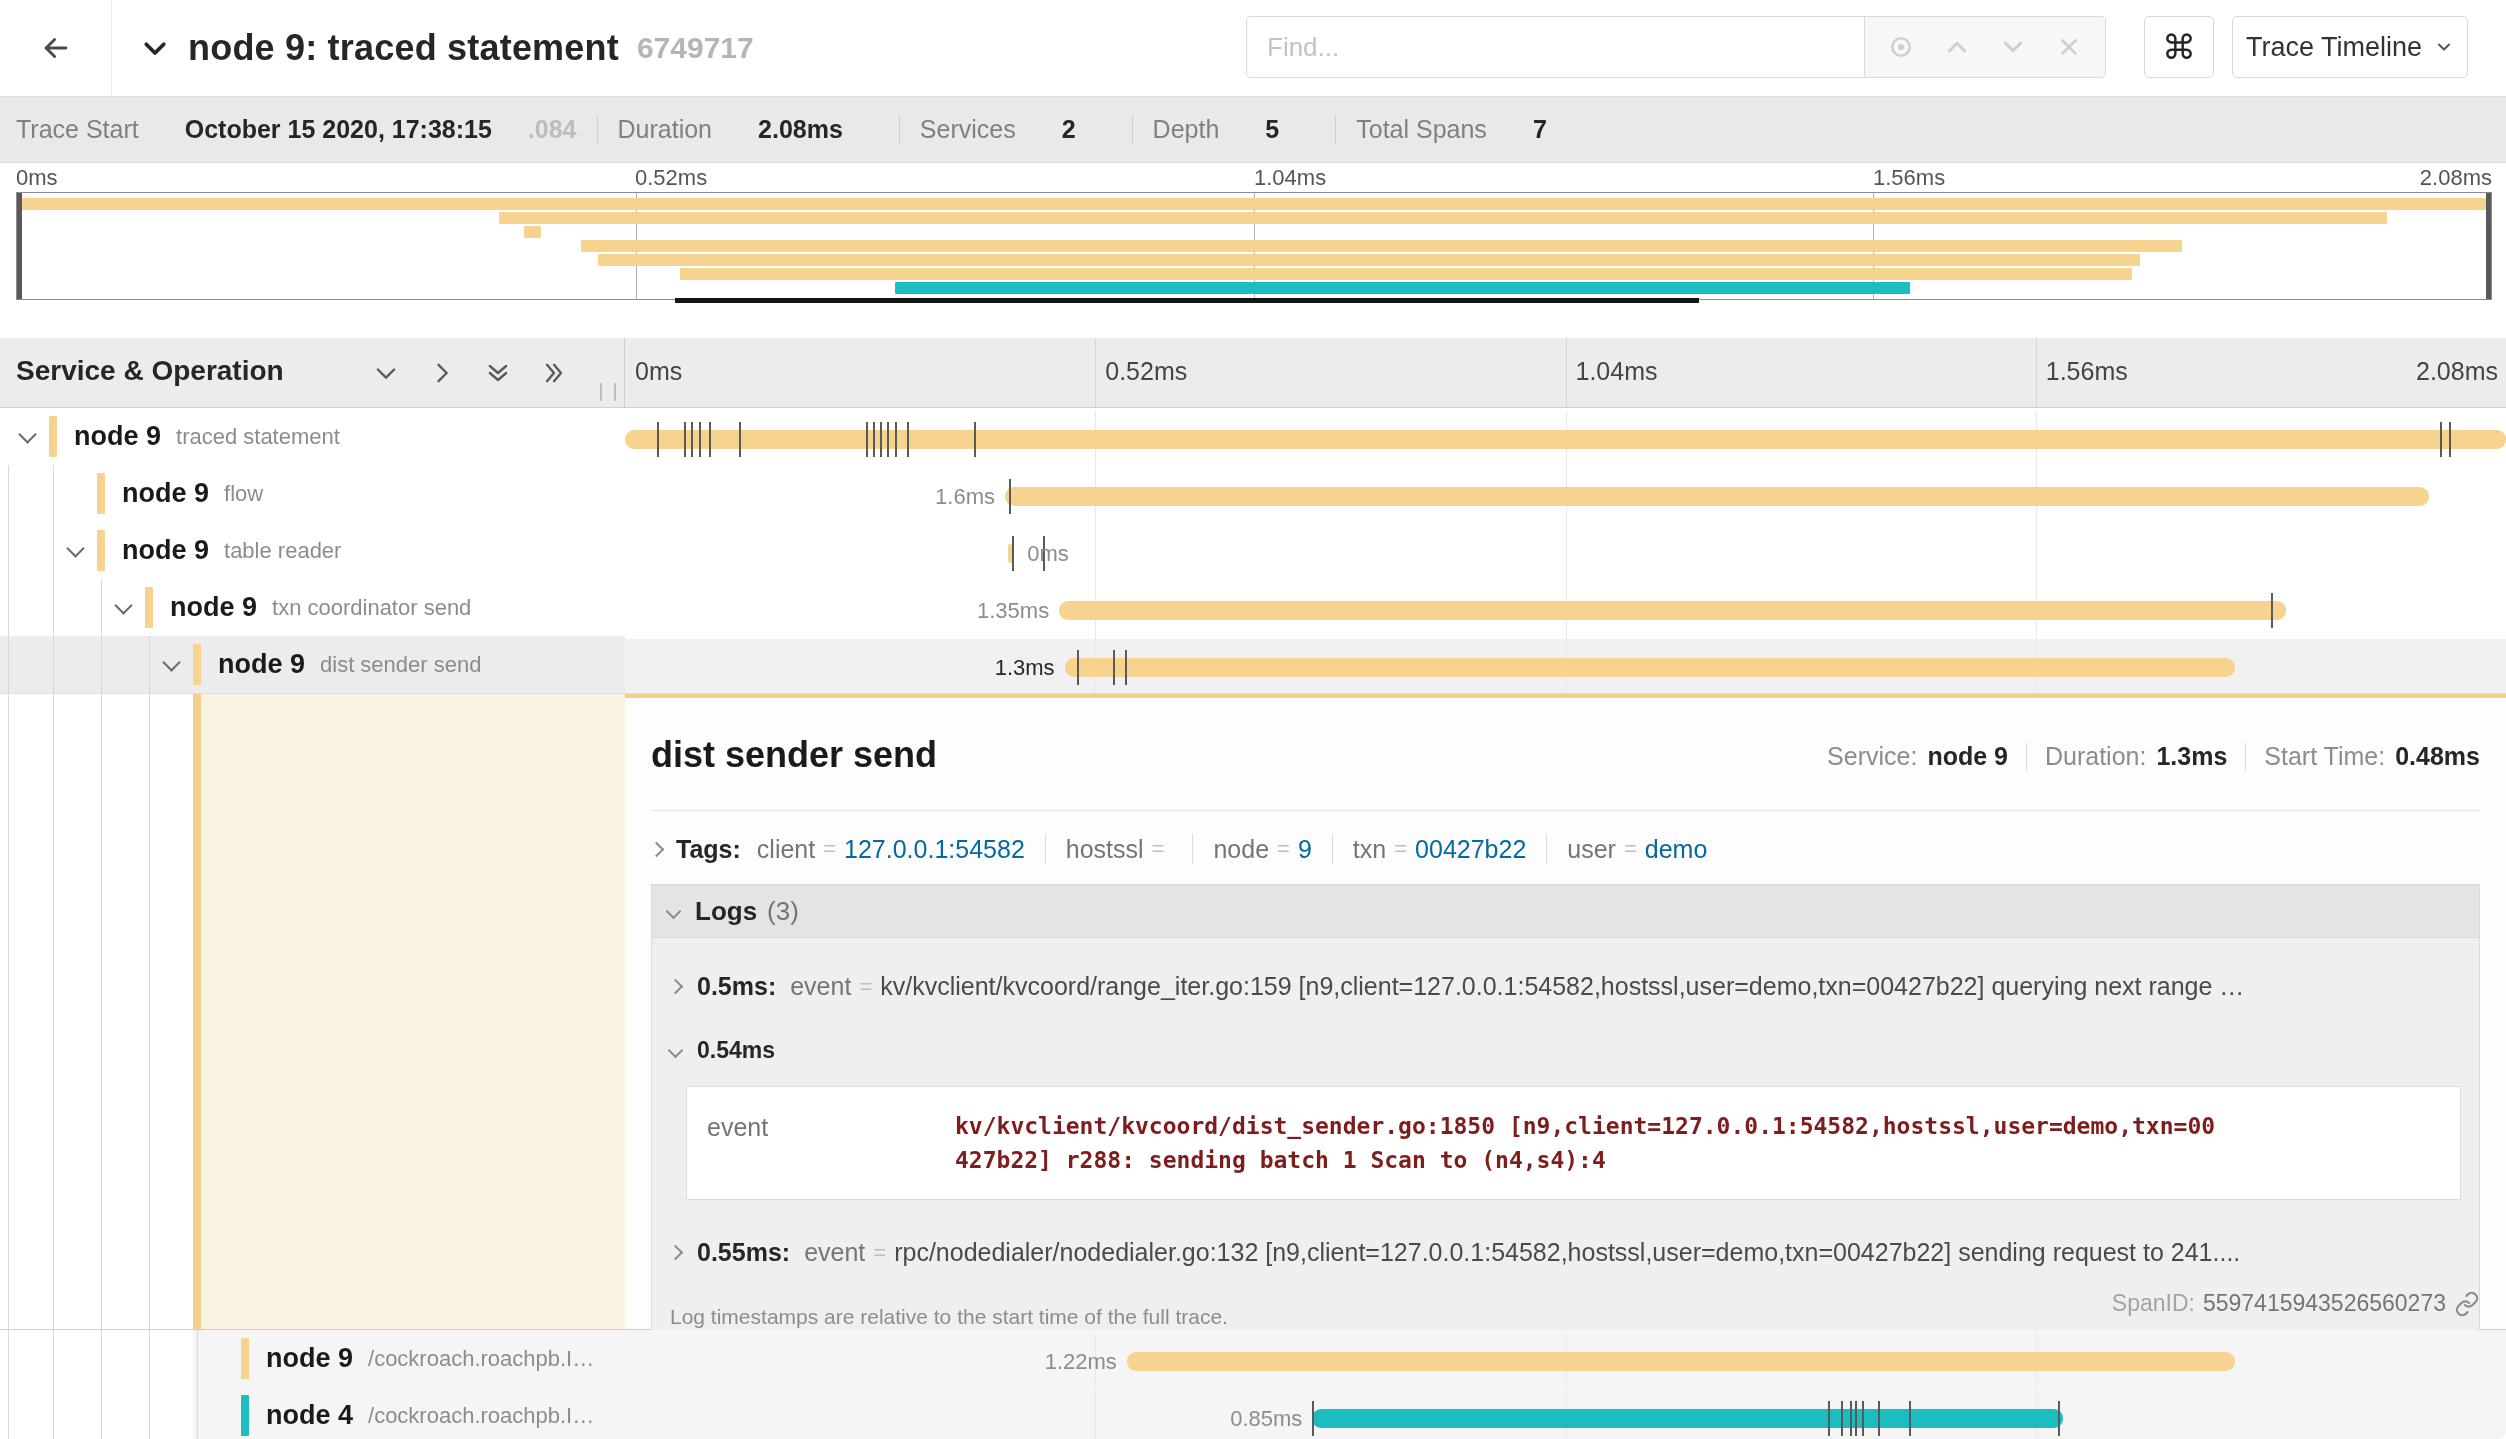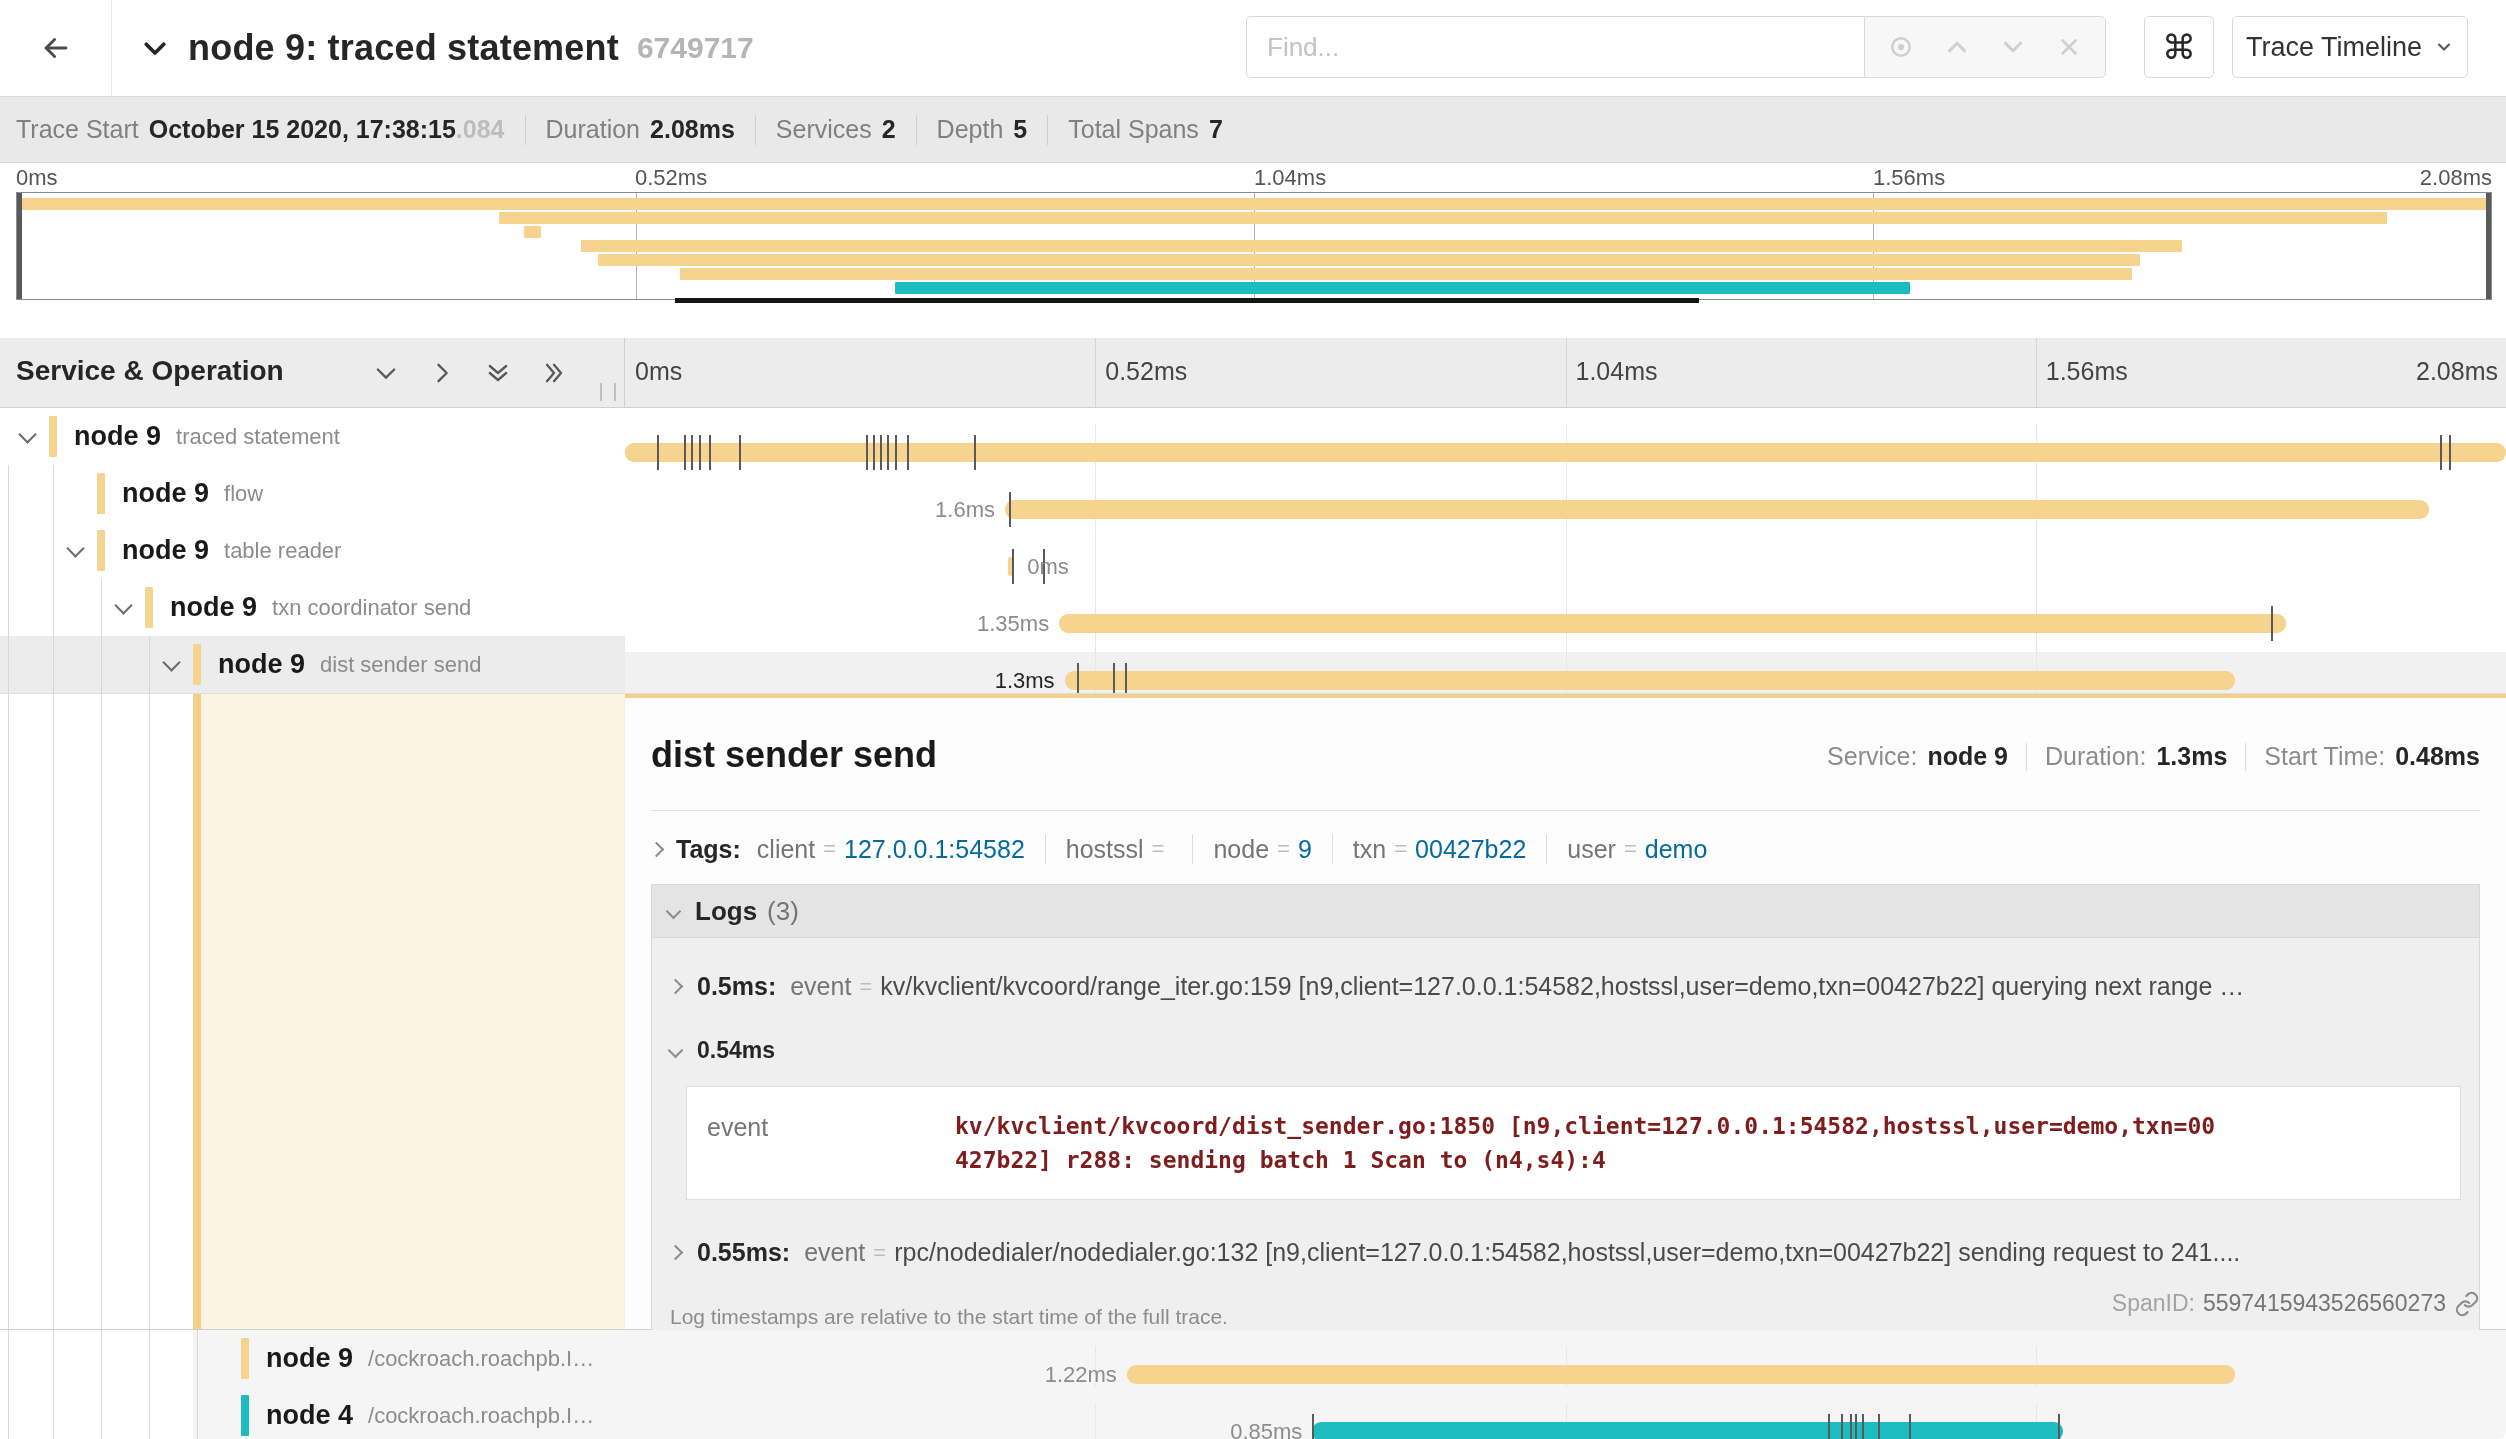--- a/index.html
+++ b/index.html
@@ -25,21 +25,21 @@
   .kbd-btn{position:absolute;left:2144px;top:16px;width:70px;height:62px;border:1px solid #d9d9d9;border-radius:5px;
            background:#fff;font-size:34px;color:#262626;cursor:pointer;display:flex;align-items:center;justify-content:center;}
   .view-btn{position:absolute;left:2232px;top:16px;width:236px;height:62px;border:1px solid #d9d9d9;border-radius:5px;
             background:#fff;font-size:27px;color:#333;cursor:pointer;display:flex;align-items:center;justify-content:center;gap:12px;
             font-family:"Liberation Sans",sans-serif;}
 
   
   .summary-bar{position:absolute;top:96px;left:0;width:2506px;height:67px;background:#e9e9e9;
                border-top:1px solid #dcdcdc;border-bottom:1px solid #dcdcdc;box-sizing:border-box;
                display:flex;align-items:center;padding-left:16px;font-size:25px;}
-  .sum-item{display:flex;align-items:center;}
+  .sum-item{display:flex;align-items:center;gap:36px;}
   .sum-label{color:#808080;margin-right:10px;}
   .sum-value{color:#262626;font-weight:700;}
   .sum-suffix{color:#bdbdbd;font-weight:700;}
   .sum-sep{width:1px;height:30px;background:#cfcfcf;margin:0 20px;}
 
   
   .minimap{position:absolute;top:163px;left:0;width:2506px;height:160px;background:#fff;}
   .mm-labels{position:absolute;left:16px;right:14px;top:2px;height:28px;font-size:22px;color:#555;}
   .mm-label{position:absolute;top:0;white-space:nowrap;}
   .mm-canvas{position:absolute;left:16px;right:14px;top:29px;height:106px;border:1px solid #8c8c8c;background:#fff;}
@@ -58,21 +58,21 @@
   .col-resizer{position:absolute;right:8px;bottom:6px;width:12px;height:18px;cursor:col-resize;
                border-left:2px solid #bfbfbf;border-right:2px solid #bfbfbf;}
   .tlh-right{position:absolute;left:625px;right:0;top:0;height:100%;}
   .tlh-tickline{position:absolute;top:0;bottom:0;width:1px;background:#d6d6d6;}
   .tlh-tick{position:absolute;top:19px;font-size:25px;color:#444;white-space:nowrap;}
 
   
   .rows{position:absolute;left:0;width:2506px;}
   .row{position:relative;width:2506px;height:57px;}
   .name-col{position:absolute;left:0;top:0;width:625px;height:100%;}
-  .tl-col{position:absolute;left:625px;right:0;top:16px;height:100%;}
+  .tl-col{position:absolute;left:625px;right:0;top:3px;height:100%;}
   .guide{position:absolute;top:0;bottom:0;width:1px;background:#d8d8d8;}
   .grid-line{position:absolute;top:0;bottom:0;width:1px;background:#e8e8e8;}
   .tree-caret{position:absolute;width:11px;height:11px;border-right:2px solid #6b6b6b;border-bottom:2px solid #6b6b6b;
               transform:rotate(45deg);top:20px;cursor:pointer;}
   .color-bar{position:absolute;top:8px;height:41px;width:8px;border-radius:1px;}
   .name-text{position:absolute;top:0;height:100%;display:flex;align-items:center;gap:15px;white-space:nowrap;cursor:pointer;}
   .svc{font-size:27px;font-weight:700;color:#1a1a1a;}
   .opn{font-size:22px;color:#8c8c8c;}
   .span-bar{position:absolute;top:19px;height:19px;border-radius:9px;min-width:3px;cursor:pointer;}
   .bar-tick{position:absolute;top:11px;height:35px;width:2px;background:#5a5a5a;}

